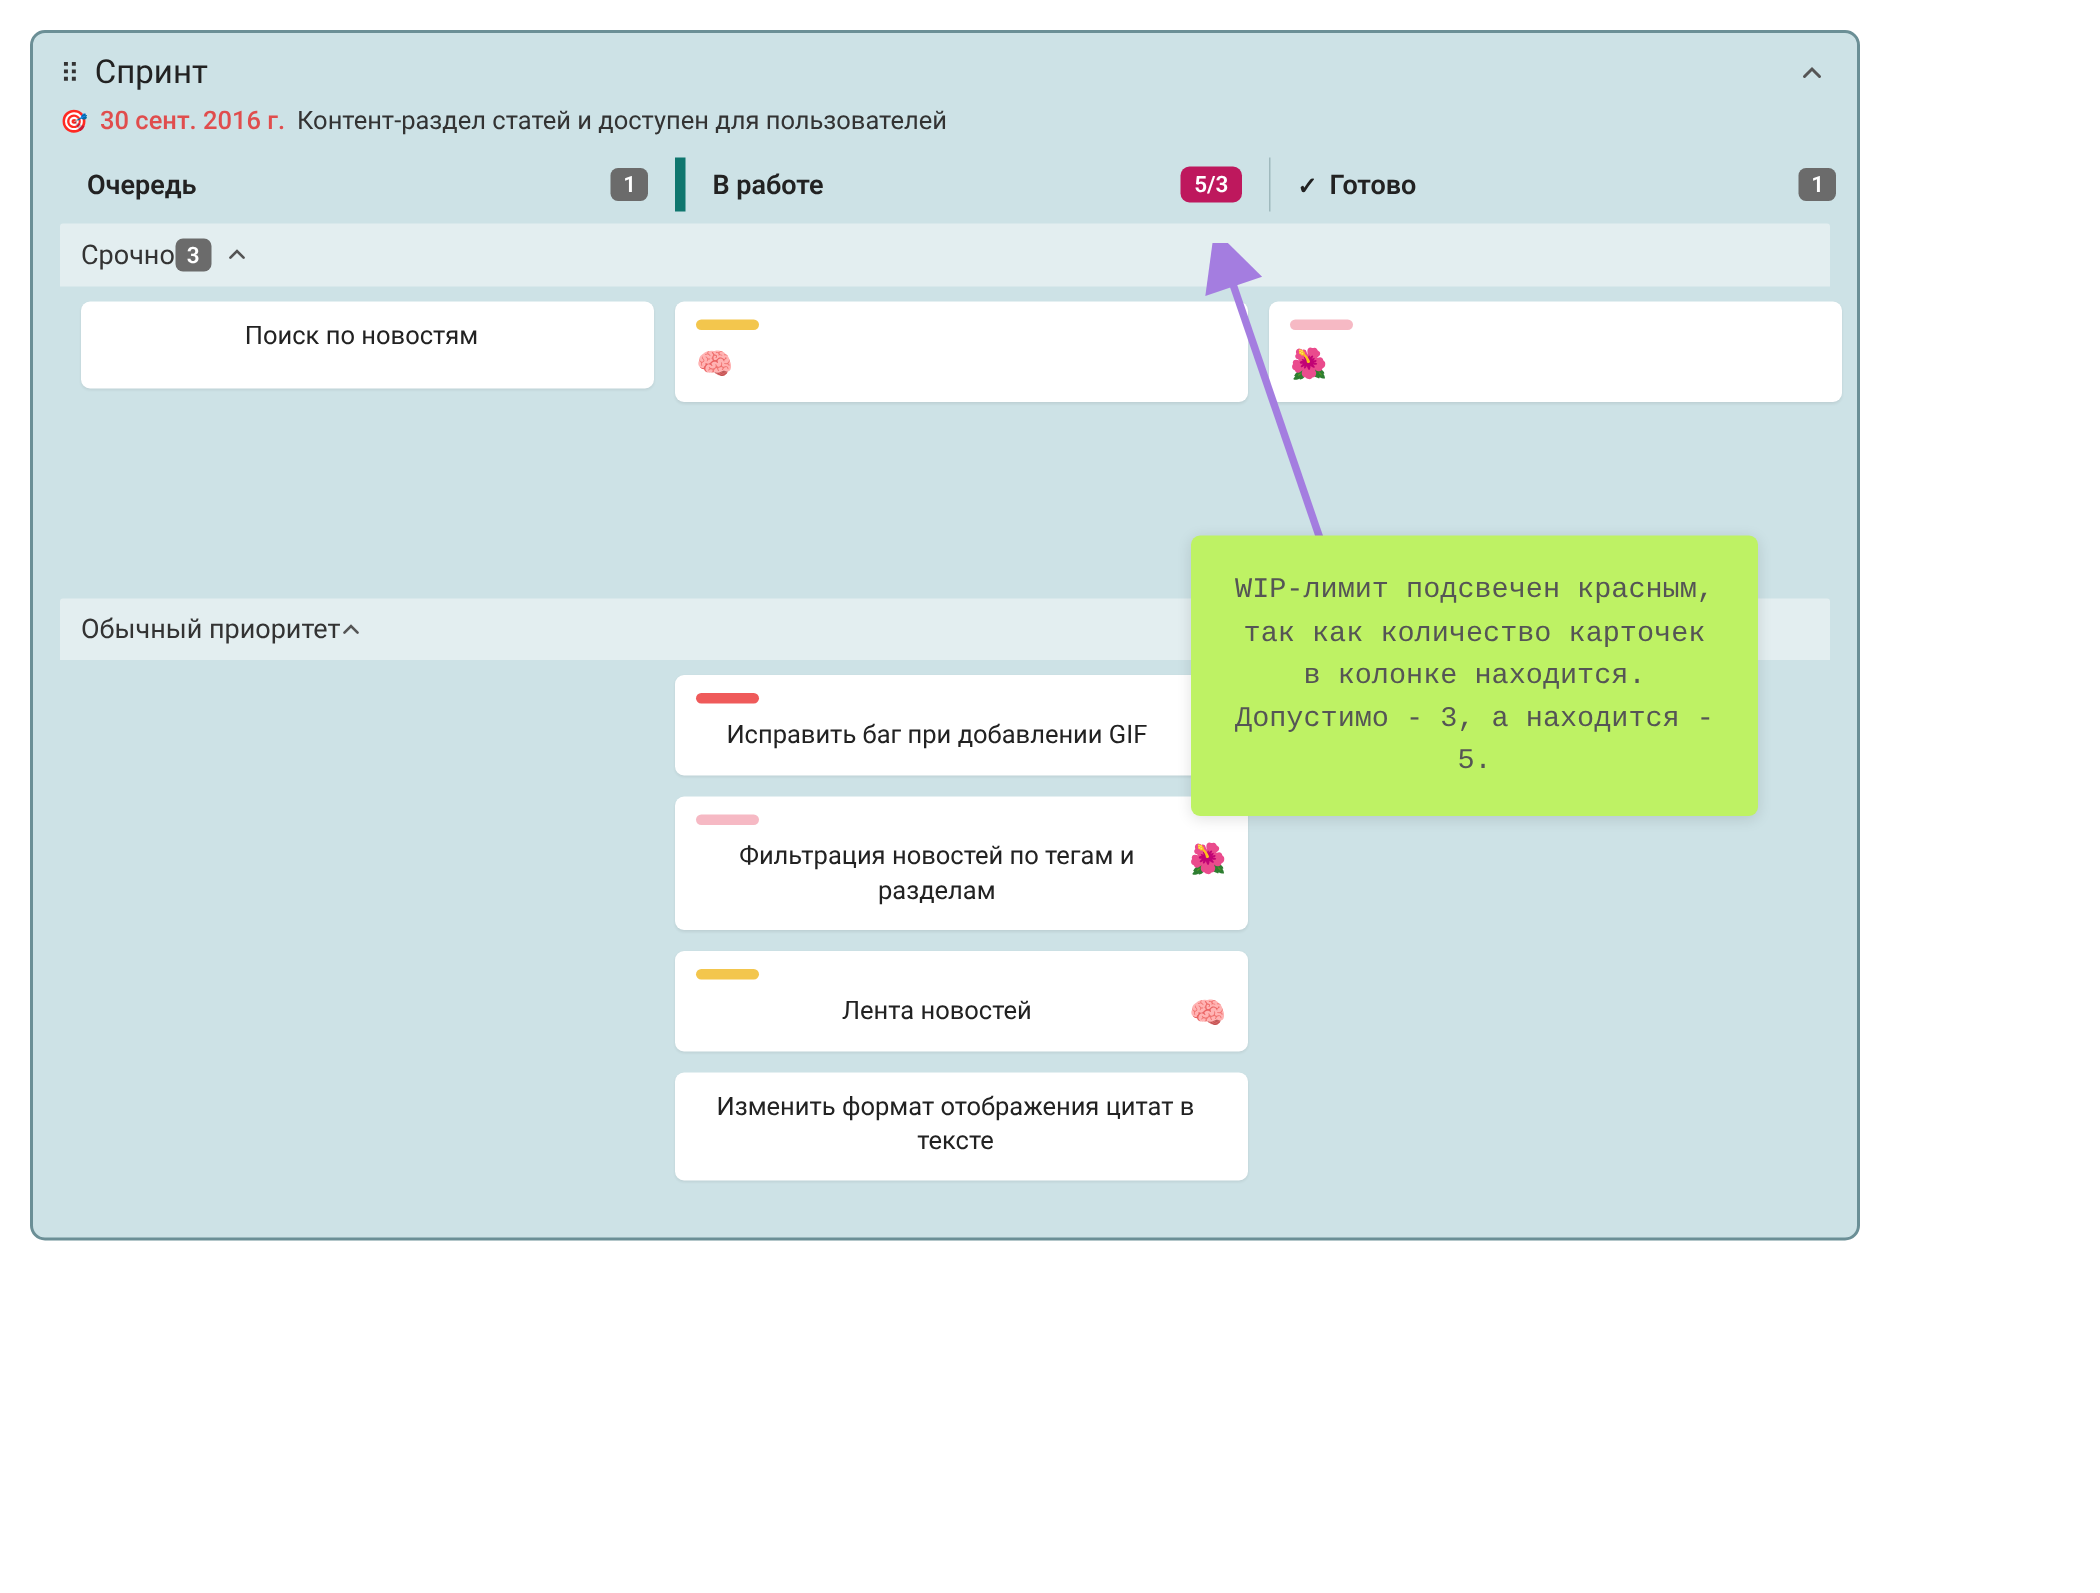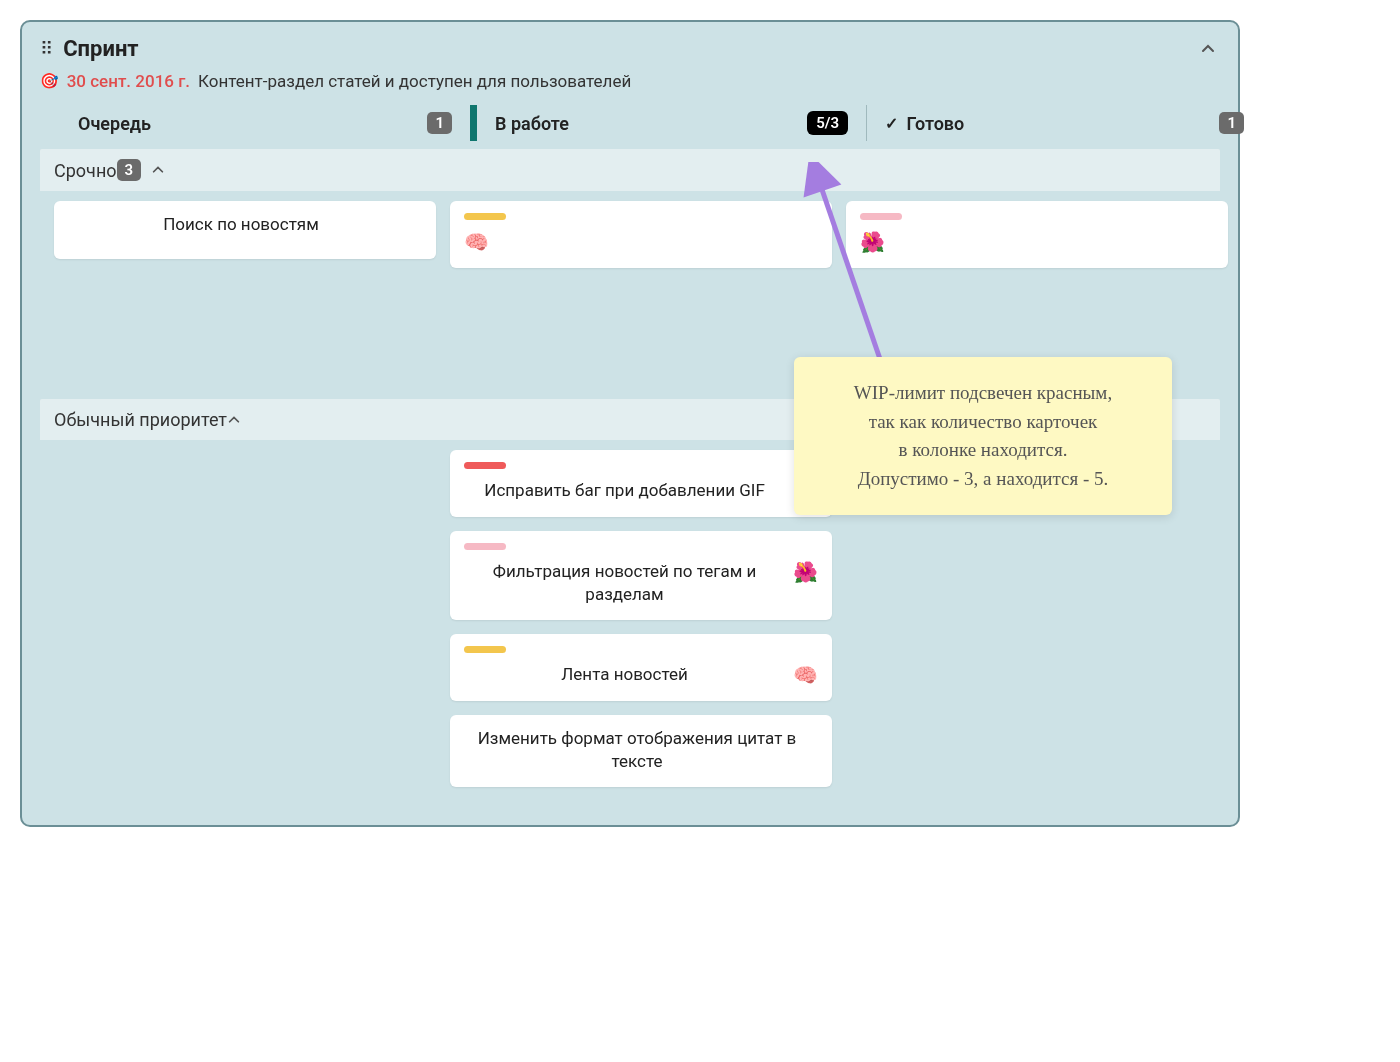--- a/index.html
+++ b/index.html
@@ -1,43 +1,43 @@
 <!DOCTYPE html>
 <html><head>
 <meta charset="utf-8">
 <style>
 * { box-sizing: border-box; margin: 0; padding: 0; }
 body { font-family: -apple-system, BlinkMacSystemFont, "Segoe UI", Roboto, sans-serif; background: #fff; padding: 20px; }
 .board { width: 1220px; background: #cde2e6; border: 2px solid #6b8f96; border-radius: 10px; padding: 0 0 20px 0; position: relative; }
 .board-header { display: flex; align-items: center; padding: 14px 18px 6px 18px; }
 .drag-handle { font-size: 18px; color: #333; margin-right: 10px; cursor: grab; }
-.board-title { font-size: 22px; font-weight: 700; color: #222; flex: 1; }
+.board-title { font-size: 22px; font-weight: 400; color: #222; flex: 1; }
 .collapse-btn { width: 24px; height: 24px; display:flex; align-items:center; justify-content:center; cursor:pointer; color:#555; }
 .goal-row { padding: 4px 18px 14px 18px; font-size: 17px; color: #333; display:flex; align-items:center; gap:8px; }
 .goal-date { color: #e04d4d; font-weight: 500; }
 .target-icon { color:#e04d4d; font-size:15px; }
-.columns-header { display: grid; grid-template-columns: 382px 382px 382px; gap: 14px; padding: 0 36px 8px 32px; margin-left: 20px; }
+.columns-header { display: grid; grid-template-columns: 382px 382px 382px; gap: 14px; padding: 0 36px 8px 32px; }
 .col-head { display: flex; align-items: center; justify-content: space-between; padding: 6px 4px; }
 .col-head .left { display:flex; align-items:center; gap:8px; font-size:18px; font-weight:600; color:#222;}
 .badge { background:#6b6b6b; color:#fff; border-radius:5px; padding:2px 8px; font-size:15px; font-weight:600; min-width:22px; text-align:center; }
-.badge-red { background:#000000; color:#fff; border-radius:6px; padding:3px 9px; font-size:15px; font-weight:600; }
+.badge-red { background:#be185d; color:#fff; border-radius:6px; padding:3px 9px; font-size:15px; font-weight:600; }
 .check-icon { font-size:16px; color:#222; }
 .swimlane-header { background:#e3eef0; margin: 0 18px; padding: 10px 14px; display:flex; align-items:center; justify-content:flex-start; font-size:18px; color:#333; border-radius:2px 2px 0 0; }
 .swimlane-header .right { display:flex; align-items:center; gap:10px;}
 .swimlane-body { margin: 0 18px 18px 18px; min-height:60px; display:grid; grid-template-columns: 382px 382px 382px; gap:14px; padding: 10px 0 0 14px; text-align: center;}
 .col-cell { display:flex; flex-direction:column; gap:14px; }
 .card { background:#fff; border-radius:6px; padding:12px 14px 14px 14px; box-shadow:0 1px 2px rgba(0,0,0,0.08); display:flex; flex-direction:column; gap:6px; cursor:pointer; position:relative; min-height:58px; }
 .card-top { display:flex; justify-content:space-between; align-items:flex-start; }
 .card-text { font-size:17px; color:#222; line-height:1.35; flex:1; padding-right:8px;}
 .tag { width:42px; height:7px; border-radius:4px; margin-bottom:4px;}
 .tag-yellow { background:#f3c64d; }
 .tag-pink { background:#f6b9c4; }
 .tag-red { background:#ef5a5a; }
 .emoji { font-size:20px; }
-.callout { position:absolute; left:772px; top:335px; width:378px; background:#fef9c3; border-radius:6px; padding:22px 24px; font-size:19px; color:#555; text-align:center; line-height:1.5; box-shadow:0 2px 10px rgba(0,0,0,0.12); font-family: Liberation Serif, serif; }
+.callout { position:absolute; left:772px; top:335px; width:378px; background:#bef264; border-radius:6px; padding:22px 24px; font-size:19px; color:#555; text-align:center; line-height:1.5; box-shadow:0 2px 10px rgba(0,0,0,0.12); font-family: Liberation Mono, monospace; }
 .arrow-svg { position:absolute; left:764px; top:140px; pointer-events:none; }
 .chevron { display:inline-block; }
 </style>
 </head>
 <body>
 
 <div class="board">
 
   <div class="board-header">
     <span class="drag-handle">⠿</span>

